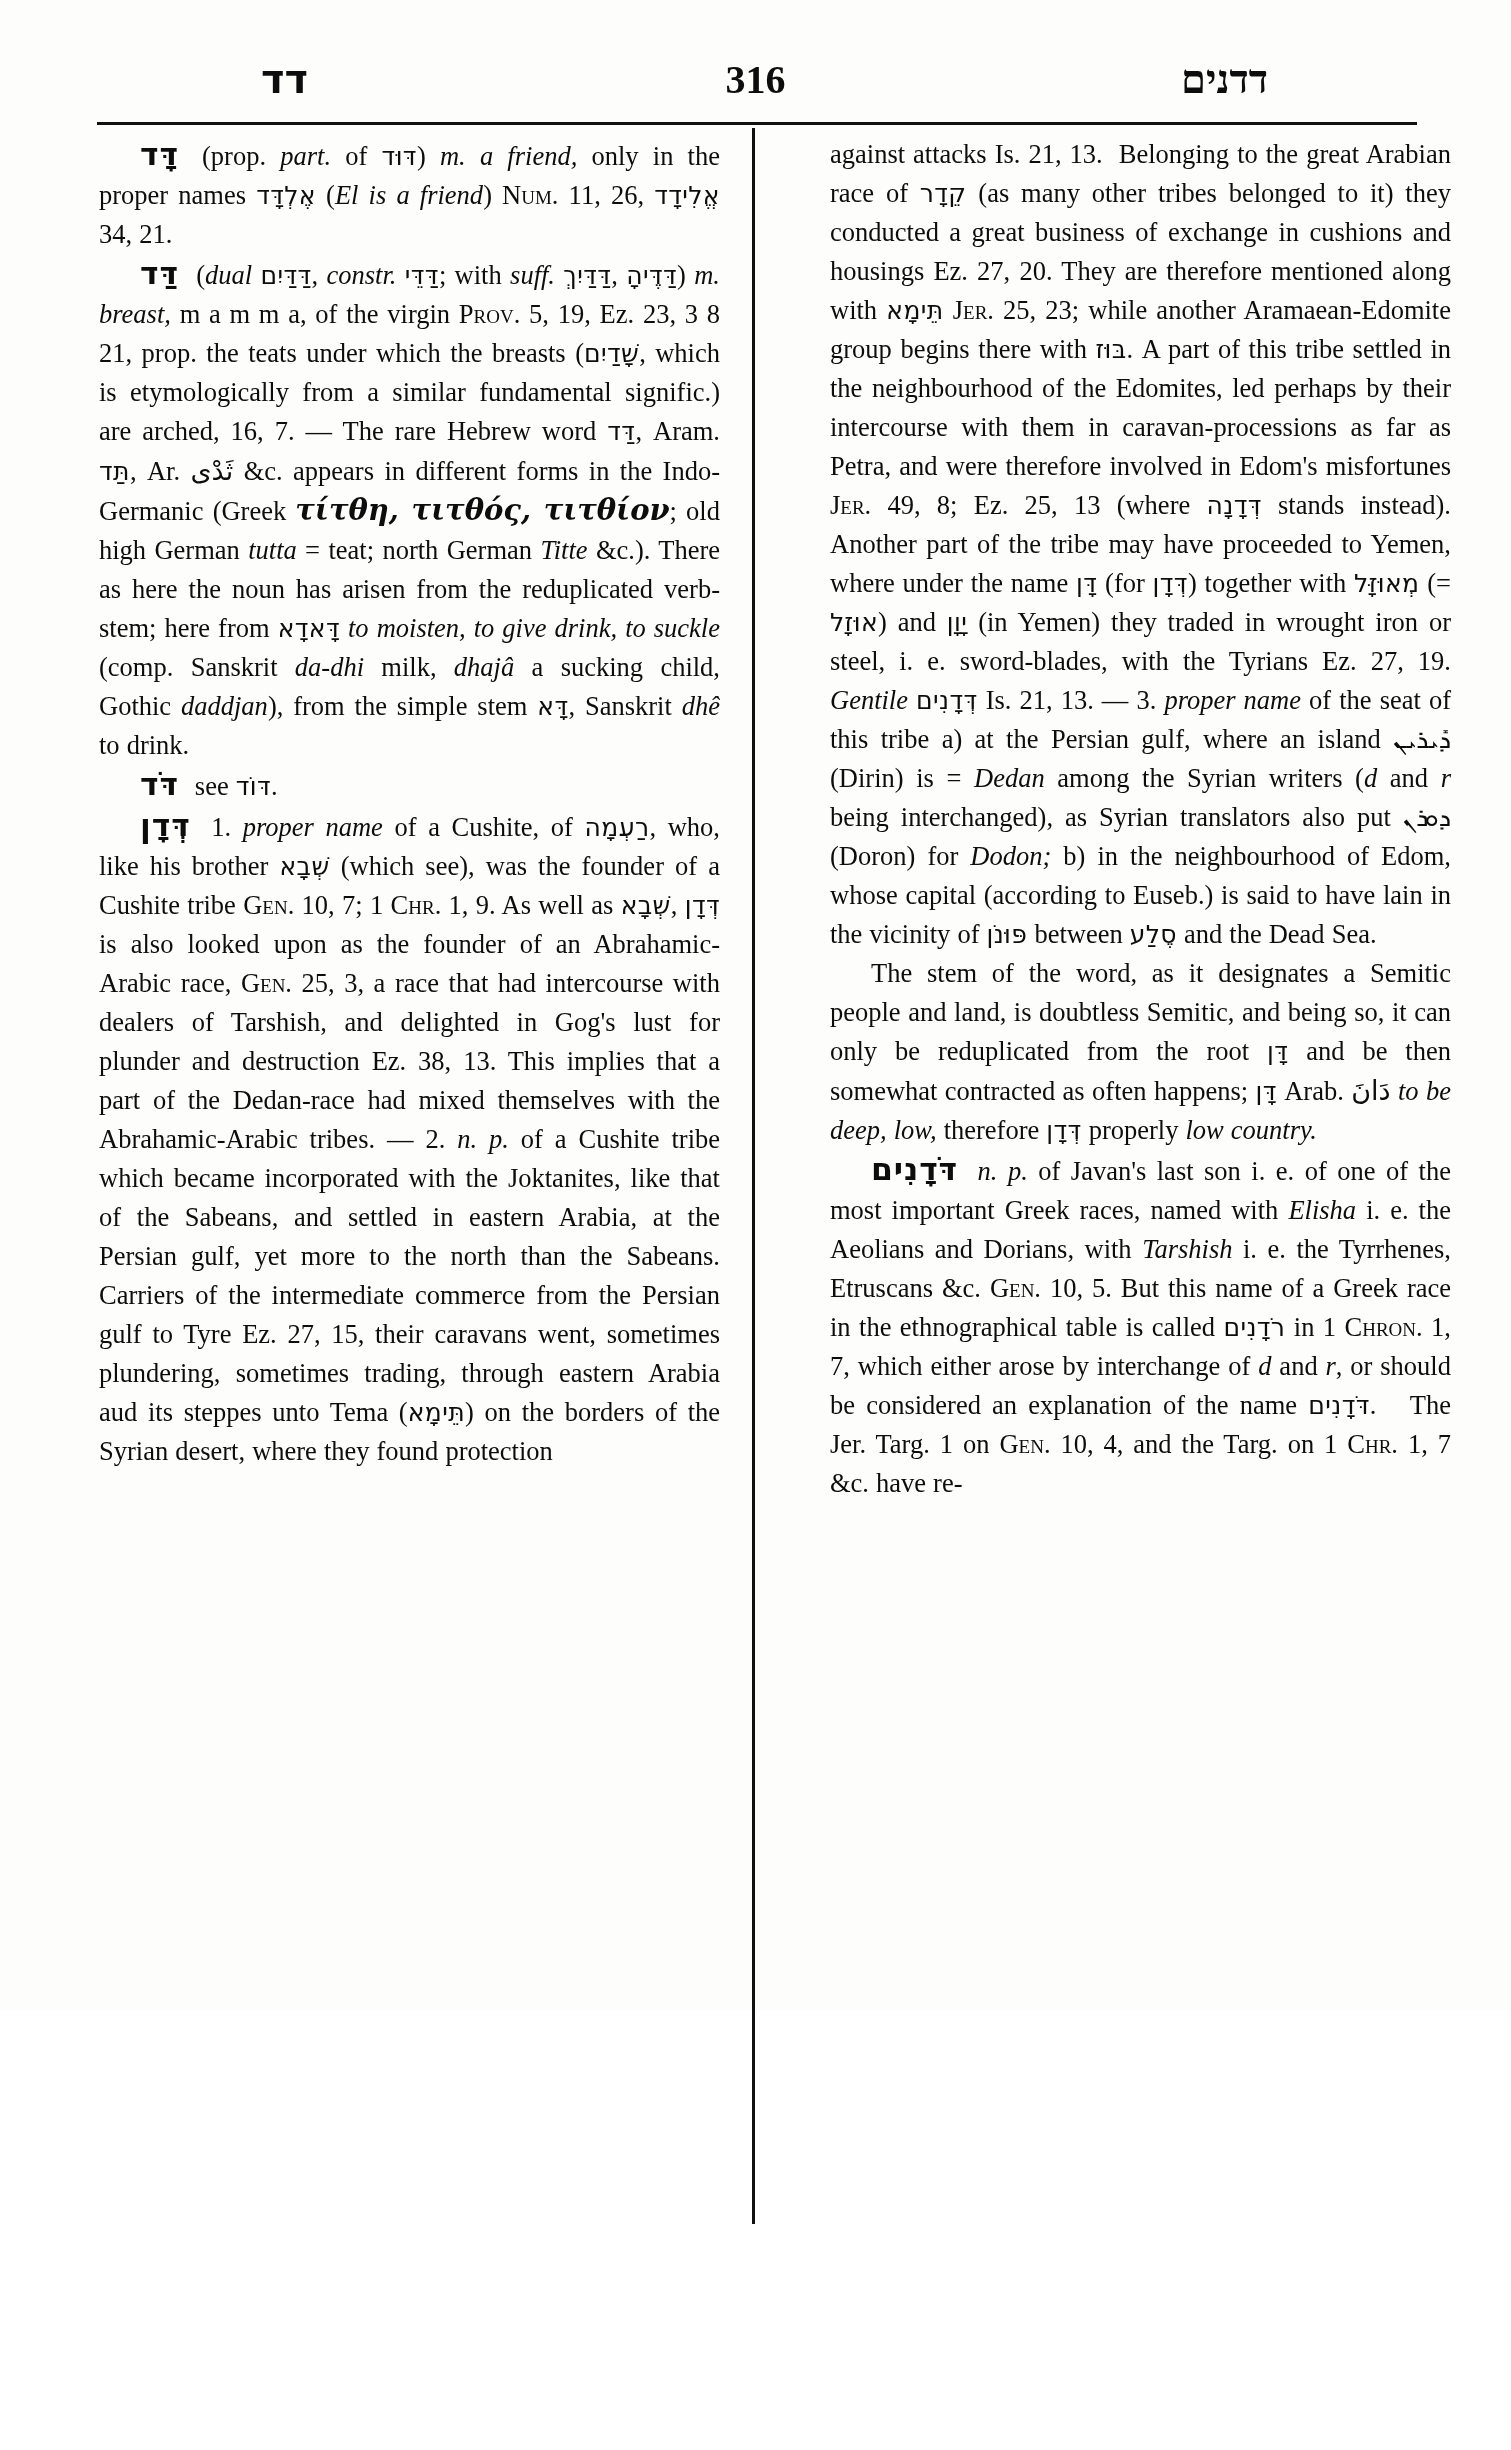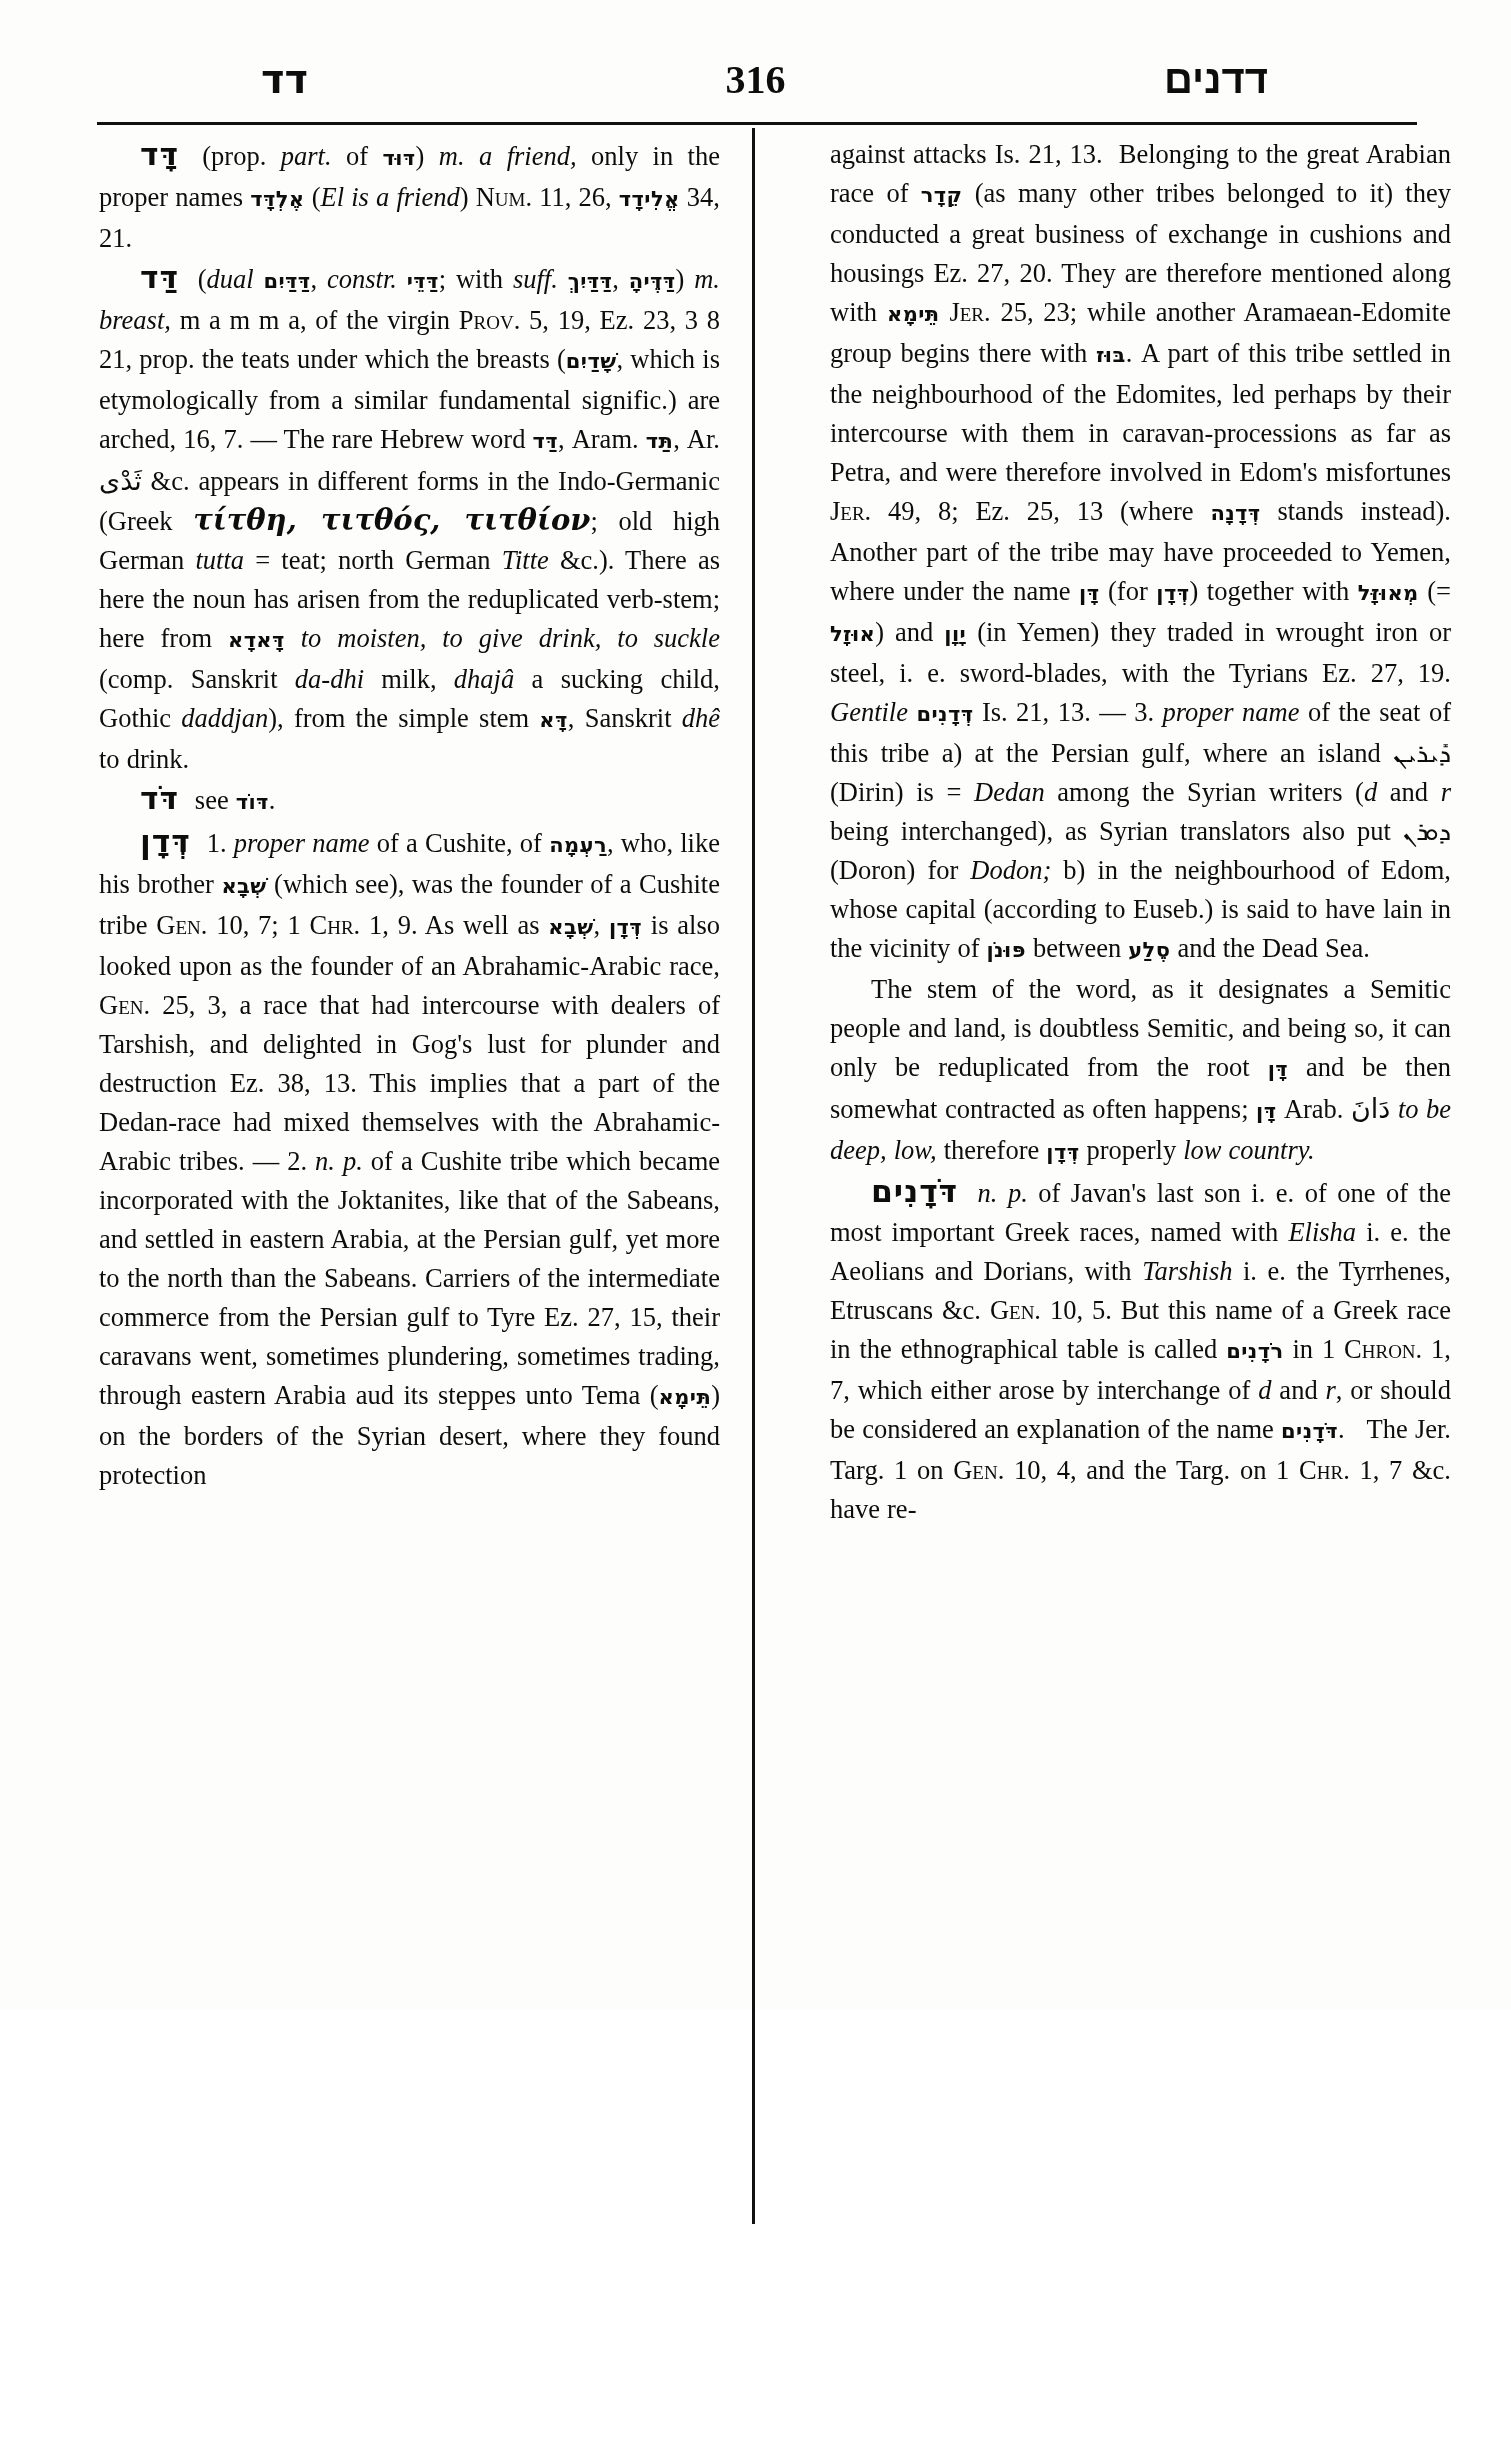--- a/index.html
+++ b/index.html
@@ -47,21 +47,21 @@
   .rh-center {
     left: 0; right: 0;
     text-align: center;
     font-size: 40px;
     font-family: "Liberation Serif", serif;
   }
   .rh-right {
     right: 117px;
     font-size: 40px;
     direction: rtl;
-    font-family: Liberation Sans, sans-serif;
+    font-family: Liberation Serif, serif;
     margin-left: 12px;
   }
 
   
   .head-rule {
     position: absolute;
     left: 97px;
     top: 122px;
     width: 1320px;
     height: 2.7px;
@@ -104,22 +104,22 @@
     text-align: justify;
   }
   .col p.indent { text-indent: 41px; }
   .col p.entry  { text-indent: 41px; }
 
   
   .it  { font-style: italic; }
   .sc  { font-variant: small-caps; }
   .heb {
     font-family: "DejaVu Sans", sans-serif;
-    font-size: 21px;
-    font-weight: 700;
+    font-size: 25px;
+    font-weight: 400;
     direction: rtl;
     unicode-bidi: isolate;
     letter-spacing: 0.4px;
   }
   .heb-lemma {
     font-family: "DejaVu Sans", sans-serif;
     font-size: 31.5px;
     font-weight: 700;
     direction: rtl;
     unicode-bidi: isolate;

